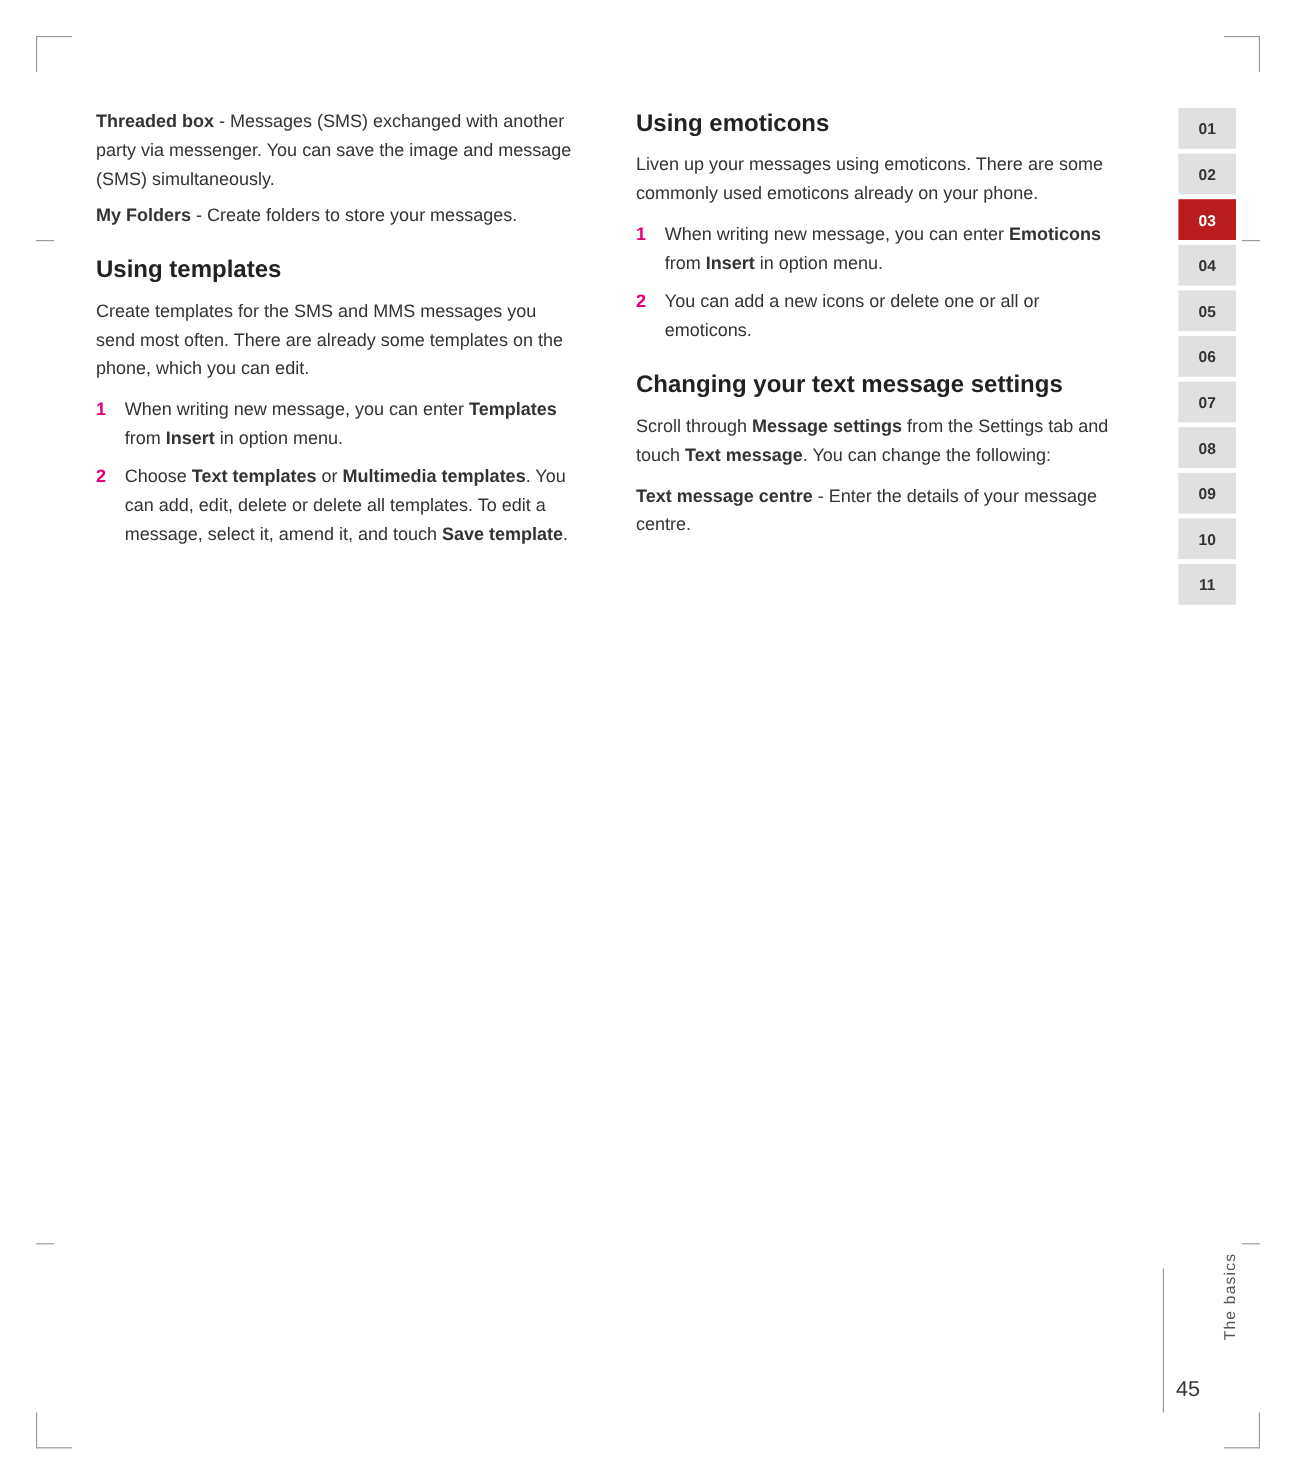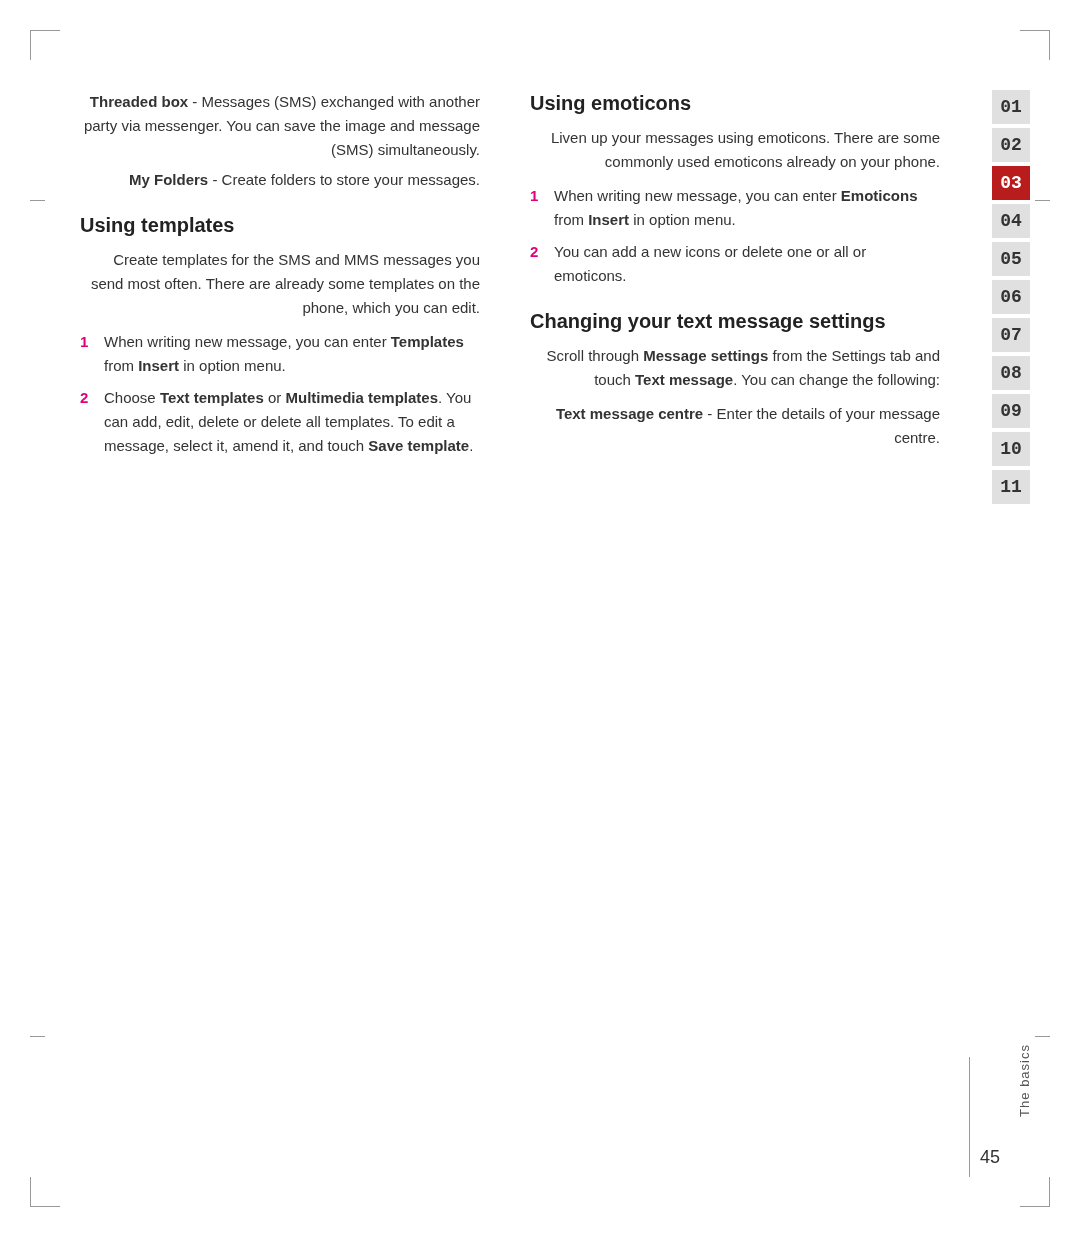--- a/index.html
+++ b/index.html
@@ -116,31 +116,30 @@
     .side-nav {
       position: absolute;
       right: -30px;
       top: 0;
       display: flex;
       flex-direction: column;
       gap: 4px;
     }
 
     .nav-item {
-      width: 38px;
+      width: 48px;
       height: 34px;
       background: #e0e0e0;
       display: flex;
       align-items: center;
       justify-content: center;
-      font-size: 18px;
+      font-size: 13px;
       font-weight: bold;
       color: #333;
       cursor: pointer;
-      font-family: Liberation Mono, monospace;
     }
 
     .nav-item.active {
       background: #b91c1c;
       color: #ffffff;
     }
 
     
     .section-heading {
       font-size: 20px;
@@ -149,21 +148,20 @@
       margin-bottom: 10px;
       margin-top: 20px;
       line-height: 1.3;
     }
 
     .body-text {
       font-size: 15px;
       color: #333;
       line-height: 1.6;
       margin-bottom: 10px;
-      text-align: right;
     }
 
     .bold-text {
       font-weight: bold;
     }
 
     .numbered-list {
       list-style: none;
       margin-bottom: 10px;
     }

